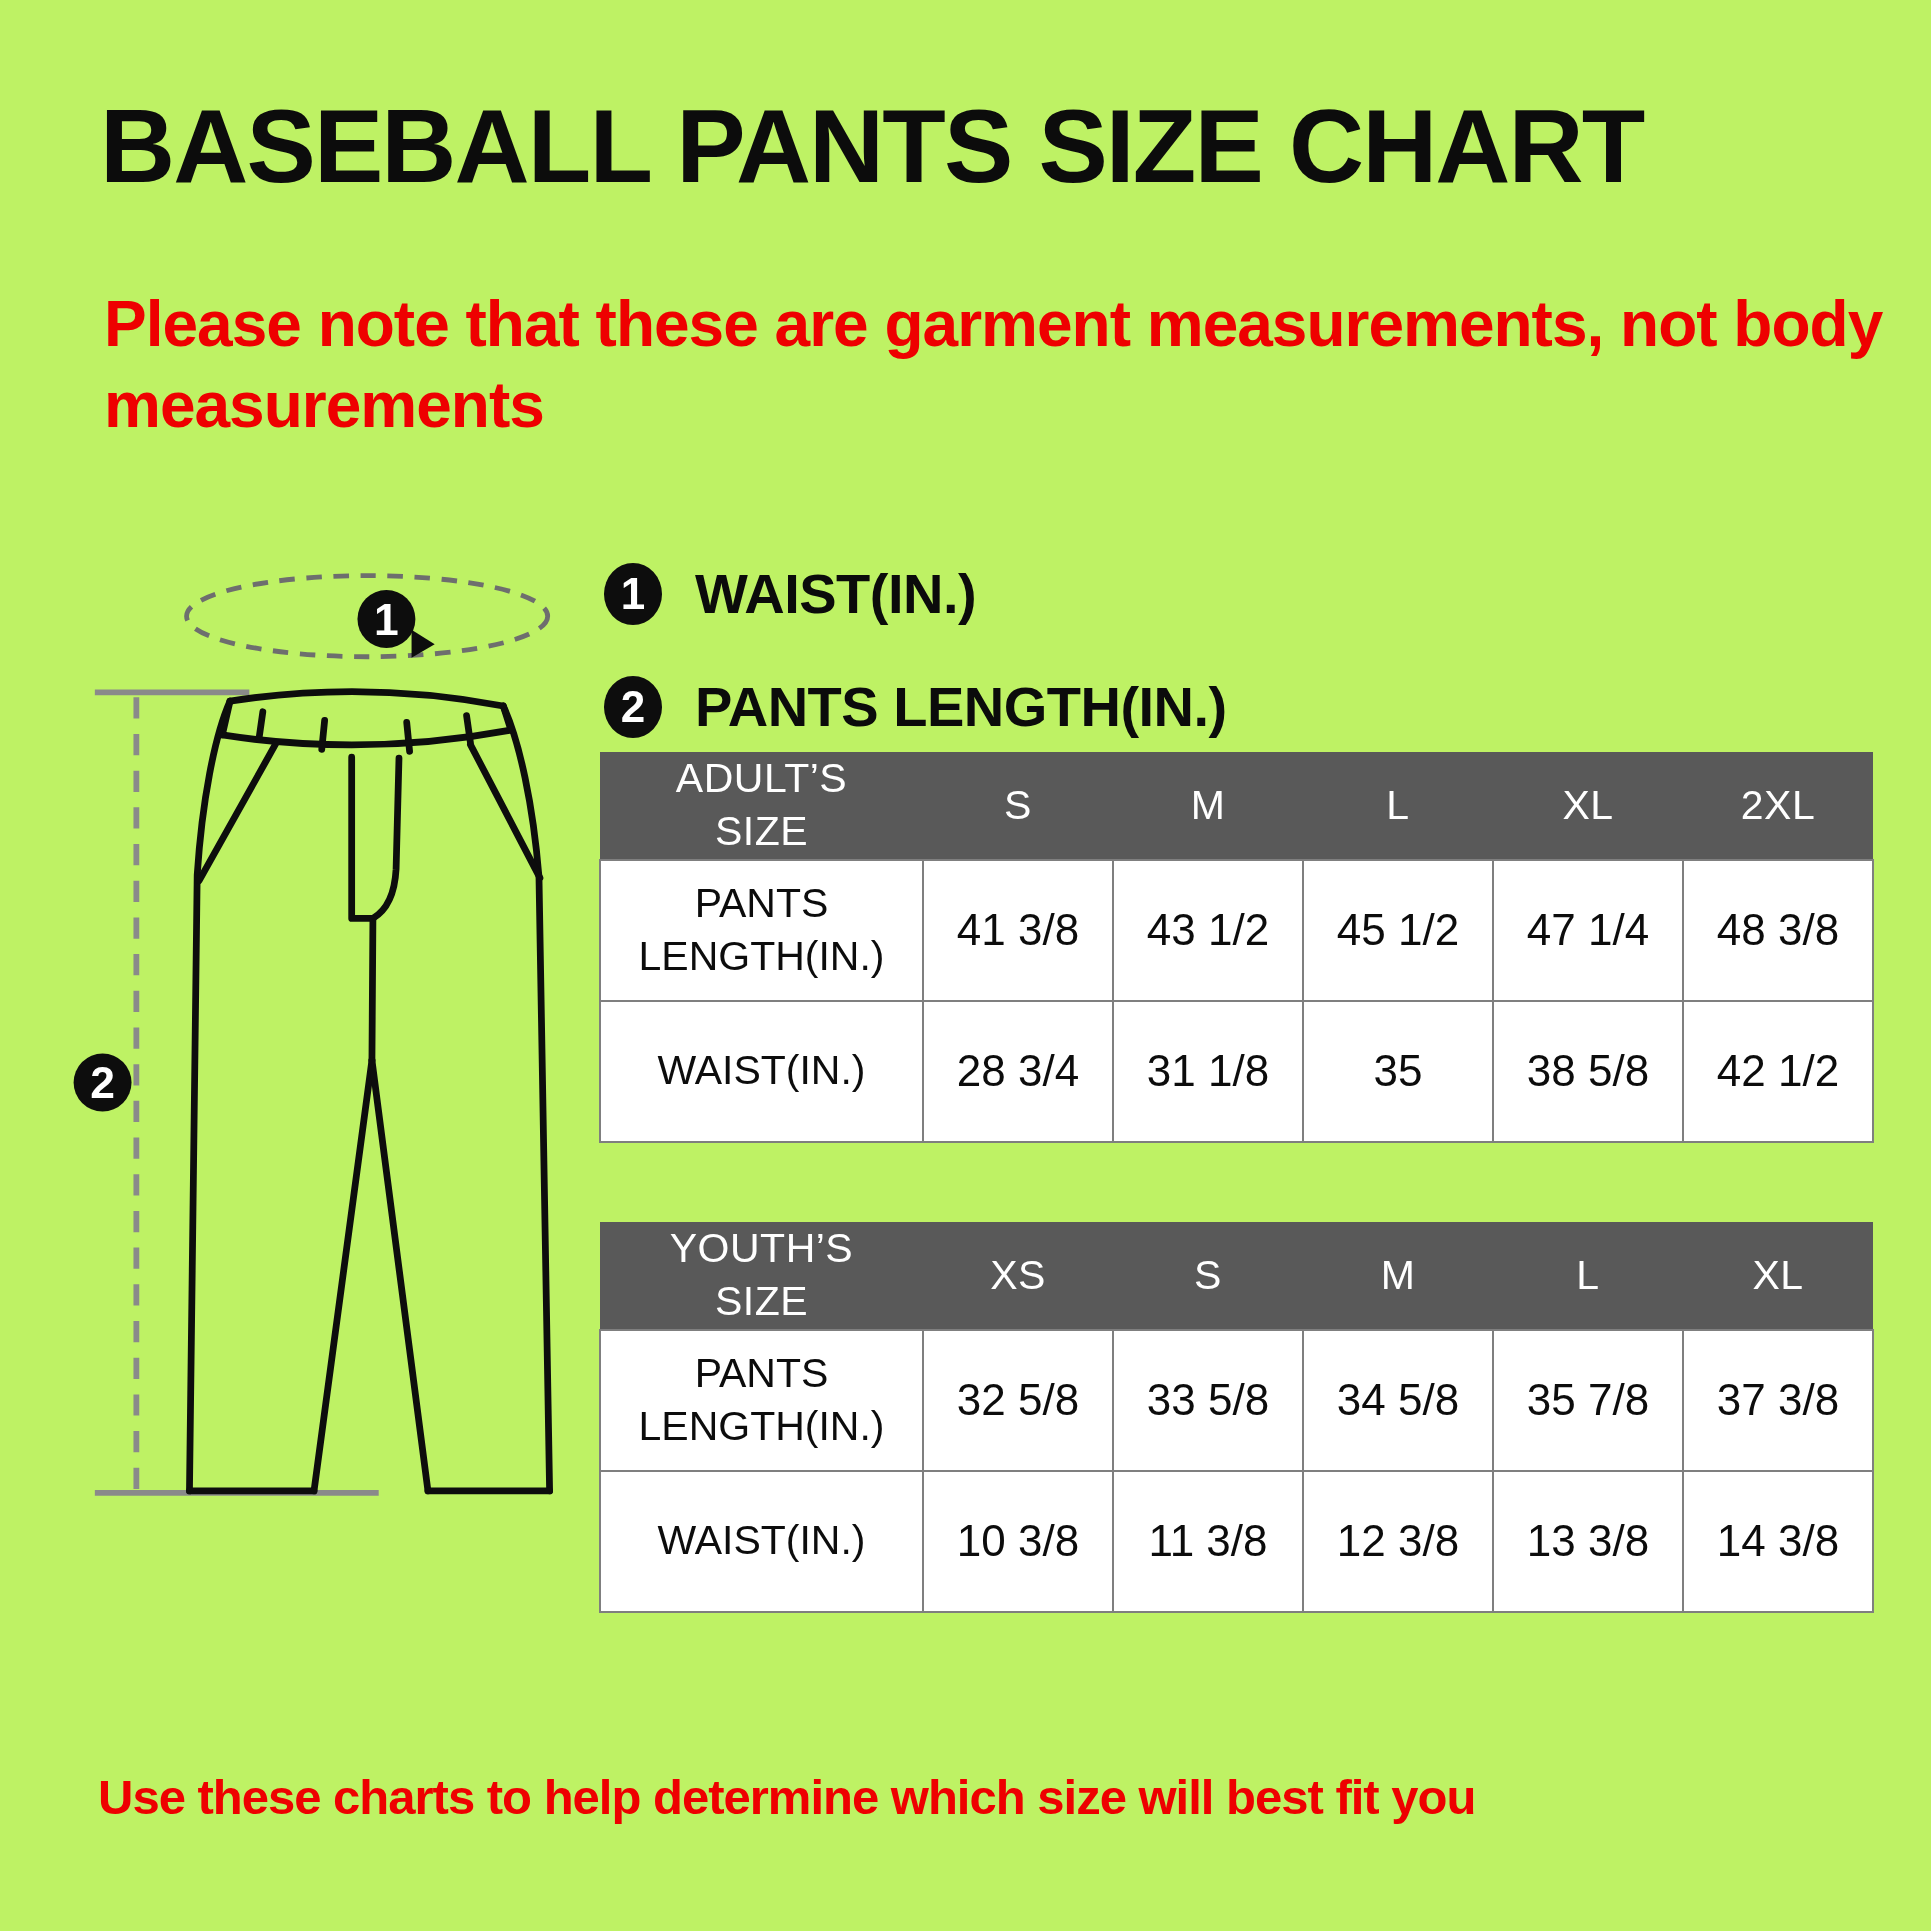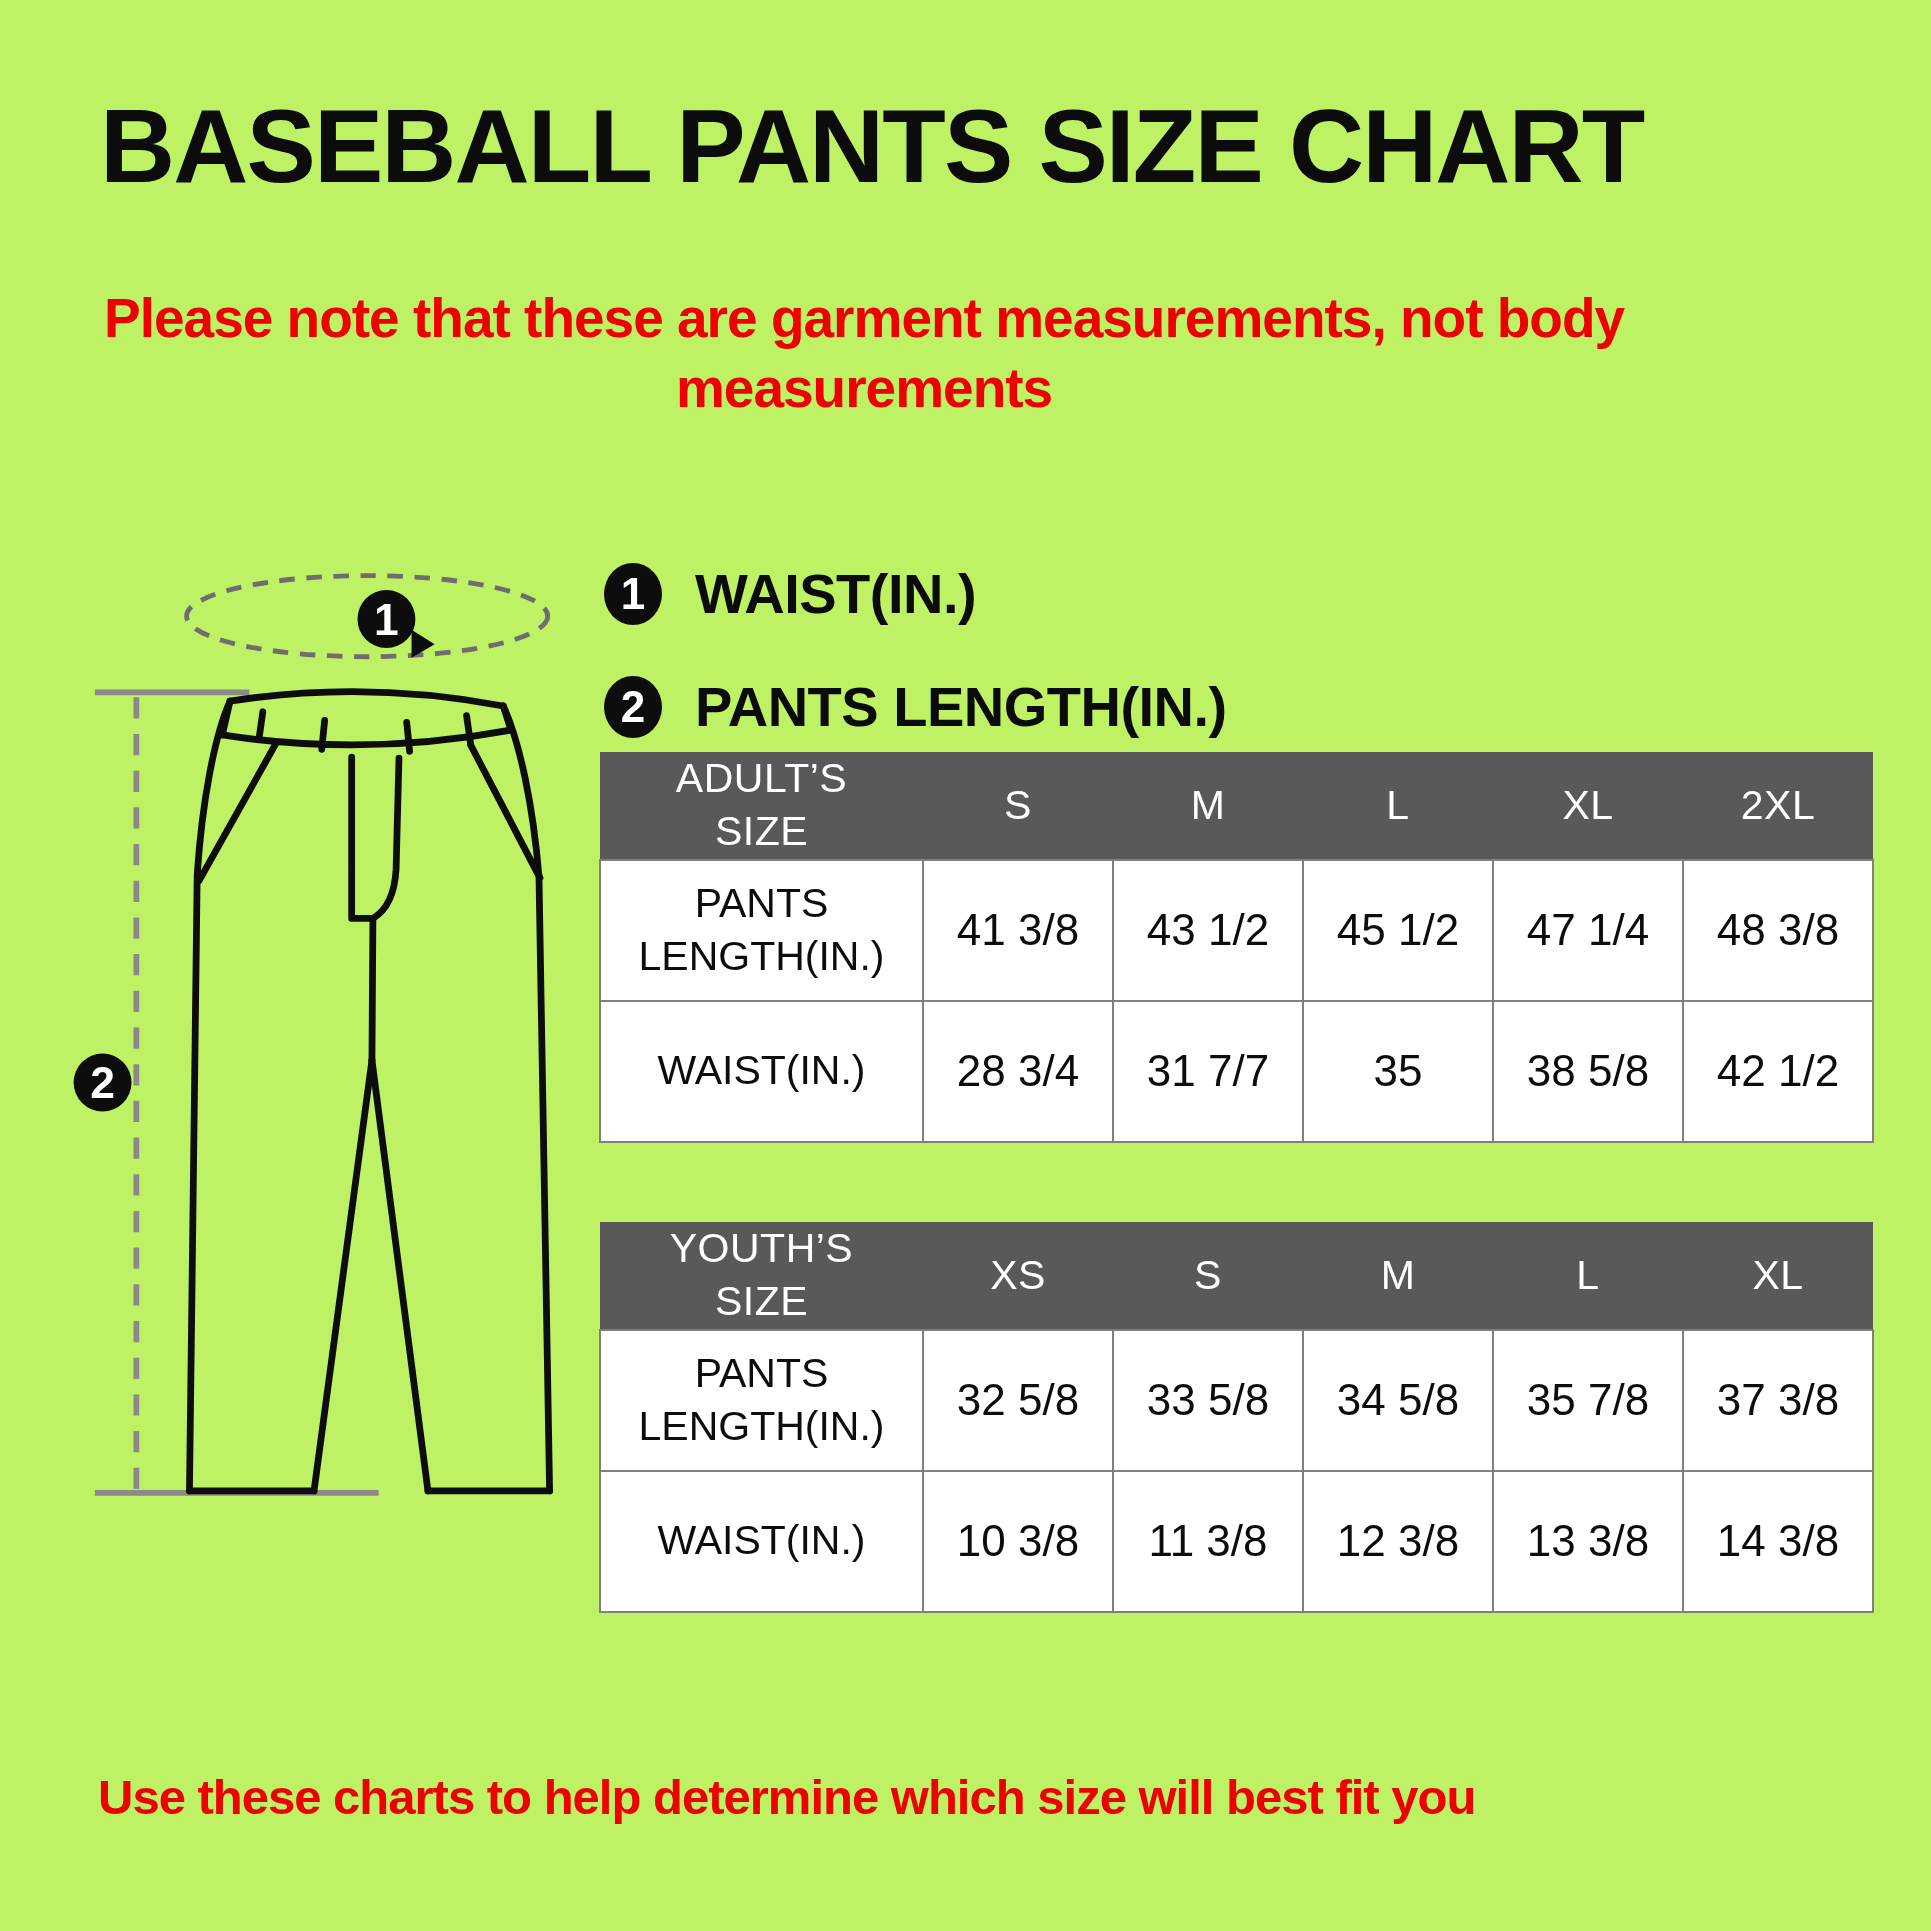--- a/index.html
+++ b/index.html
@@ -7,23 +7,22 @@
     position:relative;width:1931px;height:1931px;background:#bef264;overflow:hidden;
     font-family:"Liberation Sans","DejaVu Sans",sans-serif;color:#0b0b0b;
   }
   .title{
     position:absolute;left:100px;top:89px;margin:0;
     font-size:104px;font-weight:bold;letter-spacing:-1.9px;line-height:1.1;
     color:#0c0c0c;white-space:nowrap;
   }
   .note{
     position:absolute;left:104px;top:284px;
-    font-size:55px;font-weight:bold;letter-spacing:-1px;line-height:1.27;
+    font-size:64px;font-weight:bold;letter-spacing:-1px;line-height:1.27;
     color:#ee0000;
-    text-align:center;
   }
   .legend-item{position:absolute;display:flex;align-items:center;gap:33px;}
   .legend-item.waist{left:604px;top:561px;}
   .legend-item.length{left:604px;top:674px;}
   .legend-mark{
     width:58px;height:62px;border-radius:50%;background:#0d0d0d;color:#ffffff;
     display:flex;align-items:center;justify-content:center;
     font-size:44px;font-weight:bold;flex:0 0 auto;
   }
   .legend-label{font-size:56px;font-weight:bold;letter-spacing:-0.5px;white-space:nowrap;}
@@ -143,21 +142,21 @@
 LENGTH(IN.)</th>
         <td>41 3/8</td>
         <td>43 1/2</td>
         <td>45 1/2</td>
         <td>47 1/4</td>
         <td>48 3/8</td>
       </tr>
       <tr>
         <th>WAIST(IN.)</th>
         <td>28 3/4</td>
-        <td>31 7/7</td>
+        <td>31 1/8</td>
         <td>35</td>
         <td>38 5/8</td>
         <td>42 1/2</td>
       </tr>
     </tbody>
   </table>
 
   <table class="size-table youth">
     <colgroup>
       <col style="width:323px">

